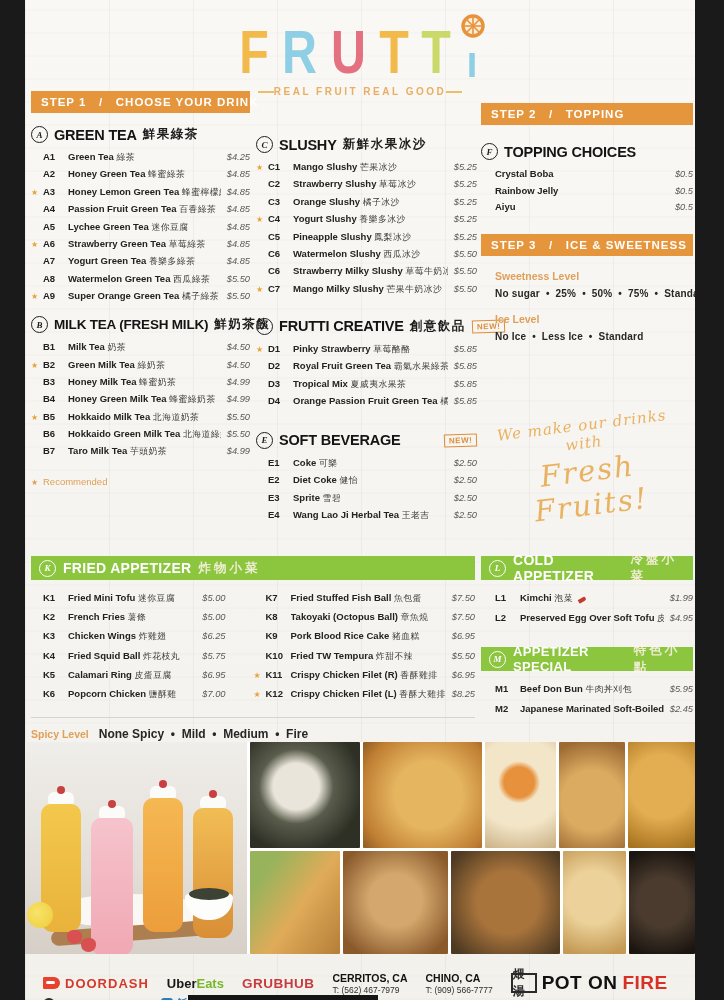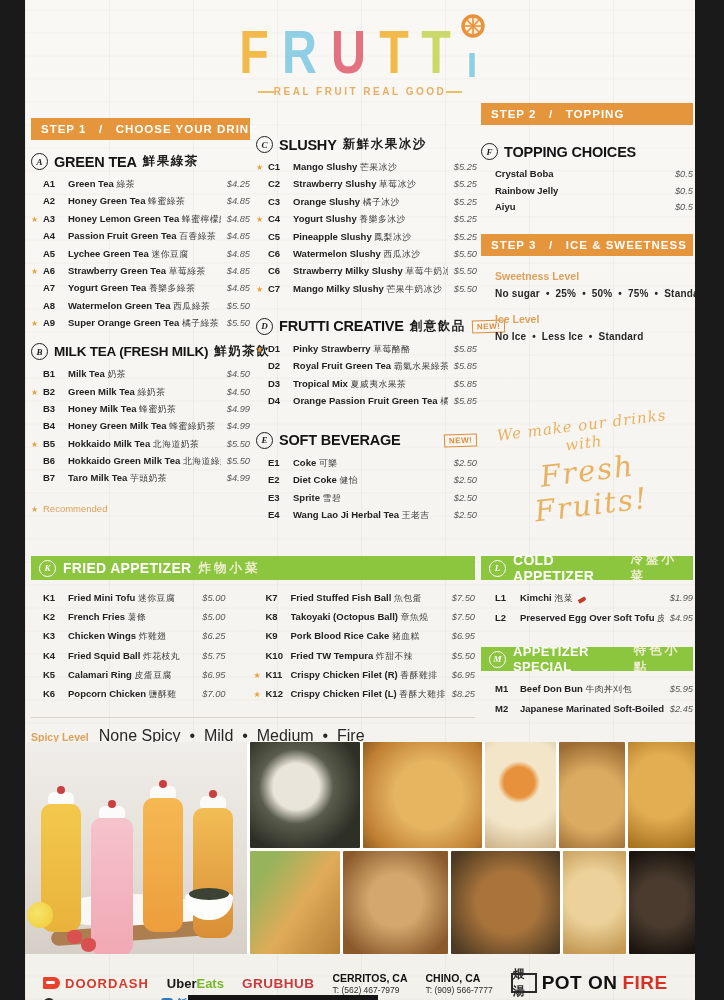--- a/index.html
+++ b/index.html
@@ -42,39 +42,39 @@
   .star{width:12px;flex:none;color:#E8A33A;font-size:8px}
   .star::before{content:"\2605"}
   .code{width:25px;flex:none;font-weight:bold;color:#222}
   .nm{flex:1;font-weight:bold;color:#222;overflow:hidden}
   .nm .zh{font-weight:normal;font-size:8.8px;color:#3c3c3c;letter-spacing:.5px}
   .chili{display:inline-block;width:8px;height:3.5px;background:#C23B2B;border-radius:0 4px 4px 2px;
          transform:rotate(-30deg);margin-left:5px}
   .pr{font-style:italic;color:#585858;font-size:9.3px;margin-left:6px}
   .wide .mi{margin-bottom:6.2px}
   
-  .col-left{position:absolute;left:6px;top:118px;width:219px}
+  .col-left{position:absolute;left:6px;top:91px;width:219px}
   .col-mid{position:absolute;left:231px;top:103px;width:221px;padding-top:20px}
   .col-right{position:absolute;left:456px;top:103px;width:212px}
   .recnote{margin-top:18px;color:#DF9F55;font-size:9.5px;display:flex;align-items:flex-end}
   .recnote .star{color:#DF9F55}
   .optlabel{color:#DFA05A;font-weight:bold;font-size:10.5px;margin:14px 0 6px}
   .optvals{color:#272727;font-weight:bold;font-size:10px;letter-spacing:.2px;white-space:pre}
   .script-note{margin-top:74px;text-align:center;color:#E9B261;transform:rotate(-7deg);
                font-family:"DejaVu Serif",serif;font-style:italic}
   .script-note .l1{font-size:15px;letter-spacing:1px}
   .script-note .l2{font-size:29px;margin-top:2px;letter-spacing:2px}
   
   .appetizers{position:absolute;left:6px;top:556px;width:662px}
   .fried{position:absolute;left:0;top:0;width:444px}
   .fried-cols{display:flex;gap:28px;margin-top:12px}
   .fried-cols .fc{flex:1}
   .spicy-line{border-top:1px solid #d8d4cc;margin-top:10px;padding-top:9px;display:flex;gap:10px;align-items:baseline}
   .spicy-line .lbl{color:#DFA05A;font-weight:bold;font-size:10.5px}
-  .spicy-line .vals{color:#272727;font-weight:normal;font-size:16px;white-space:pre}
+  .spicy-line .vals{color:#272727;font-weight:bold;font-size:12px;white-space:pre}
   .coldwrap{position:absolute;left:450px;top:0;width:212px}
   .coldwrap .list{margin-top:12px;padding-left:14px}
   .coldwrap .mi{margin-bottom:7px}
   .special-banner{margin-top:22px}
   
   .photos{position:absolute;left:0;top:742px;width:670px;height:212px;display:flex;gap:3px;background:#fff}
   .photo-left{width:222px;height:100%;flex:none;position:relative;overflow:hidden;
               background:linear-gradient(180deg,#f0eeea 0%,#e3ded7 60%,#d5cfc7 100%)}
   .board{position:absolute;left:26px;bottom:14px;width:178px;height:15px;background:#AC7E50;border-radius:8px;transform:rotate(-4deg)}
   .plate{position:absolute;left:30px;bottom:26px;width:150px;height:34px;background:#faf8f4;border-radius:50%}

